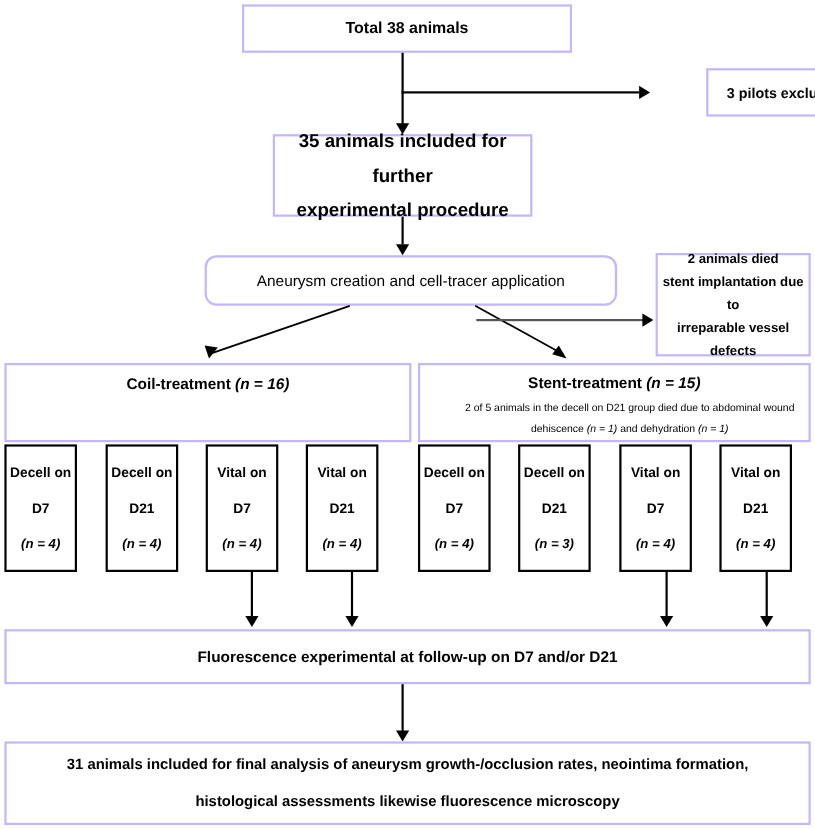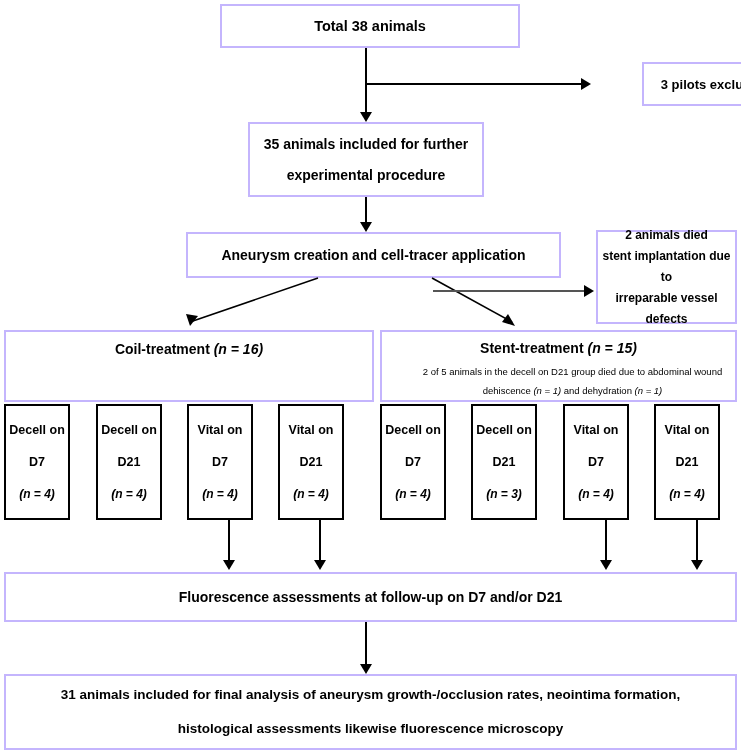--- a/index.html
+++ b/index.html
@@ -41,26 +41,26 @@
   #box-total {
     left: 220px; top: 4px; width: 300px; height: 44px;
     font-size: 14.5px; font-weight: bold;
   }
   #box-pilots {
     left: 594px; top: 62px; width: 143px; height: 44px;
     font-size: 13px; font-weight: bold; margin-left: 48px;
   }
   #box-included {
     left: 248px; top: 122px; width: 236px; height: 75px;
-    font-size: 14px; font-weight: bold;
+    font-size: 17px; font-weight: bold;
   }
   #box-included .line { line-height: 31px; }
   #box-aneurysm {
     left: 186px; top: 232px; width: 375px; height: 46px;
-    font-size: 14px; font-weight: bold;
+    font-size: 14px; font-weight: normal; border-radius: 11px;
   }
   #box-died {
     left: 596px; top: 230px; width: 141px; height: 94px;
     font-size: 12px; font-weight: bold;
     padding: 4px 4px;
   }
   #box-died .line { line-height: 21px; }
 
   
   #box-coil {
@@ -252,21 +252,21 @@
   <div class="vline" style="left:319px; top:520px; height:42px;"></div>
   <div class="arrow-down" style="left:314px; top:560px;"></div>
 
   <div class="vline" style="left:605px; top:520px; height:42px;"></div>
   <div class="arrow-down" style="left:600px; top:560px;"></div>
 
   <div class="vline" style="left:696px; top:520px; height:42px;"></div>
   <div class="arrow-down" style="left:691px; top:560px;"></div>
 
   <div class="box" id="box-fluor">
-    <span class="line">Fluorescence assessments at follow-up on D7 and/or D21</span>
+    <span class="line">Fluorescence experimental at follow-up on D7 and/or D21</span>
   </div>
 
   <div class="vline" style="left:365px; top:622px; height:44px;"></div>
   <div class="arrow-down" style="left:360px; top:664px;"></div>
 
   <div class="box" id="box-final">
     <span class="line">31 animals included for final analysis of aneurysm growth-/occlusion rates, neointima formation,</span>
     <span class="line">histological assessments likewise fluorescence microscopy</span>
   </div>
 

